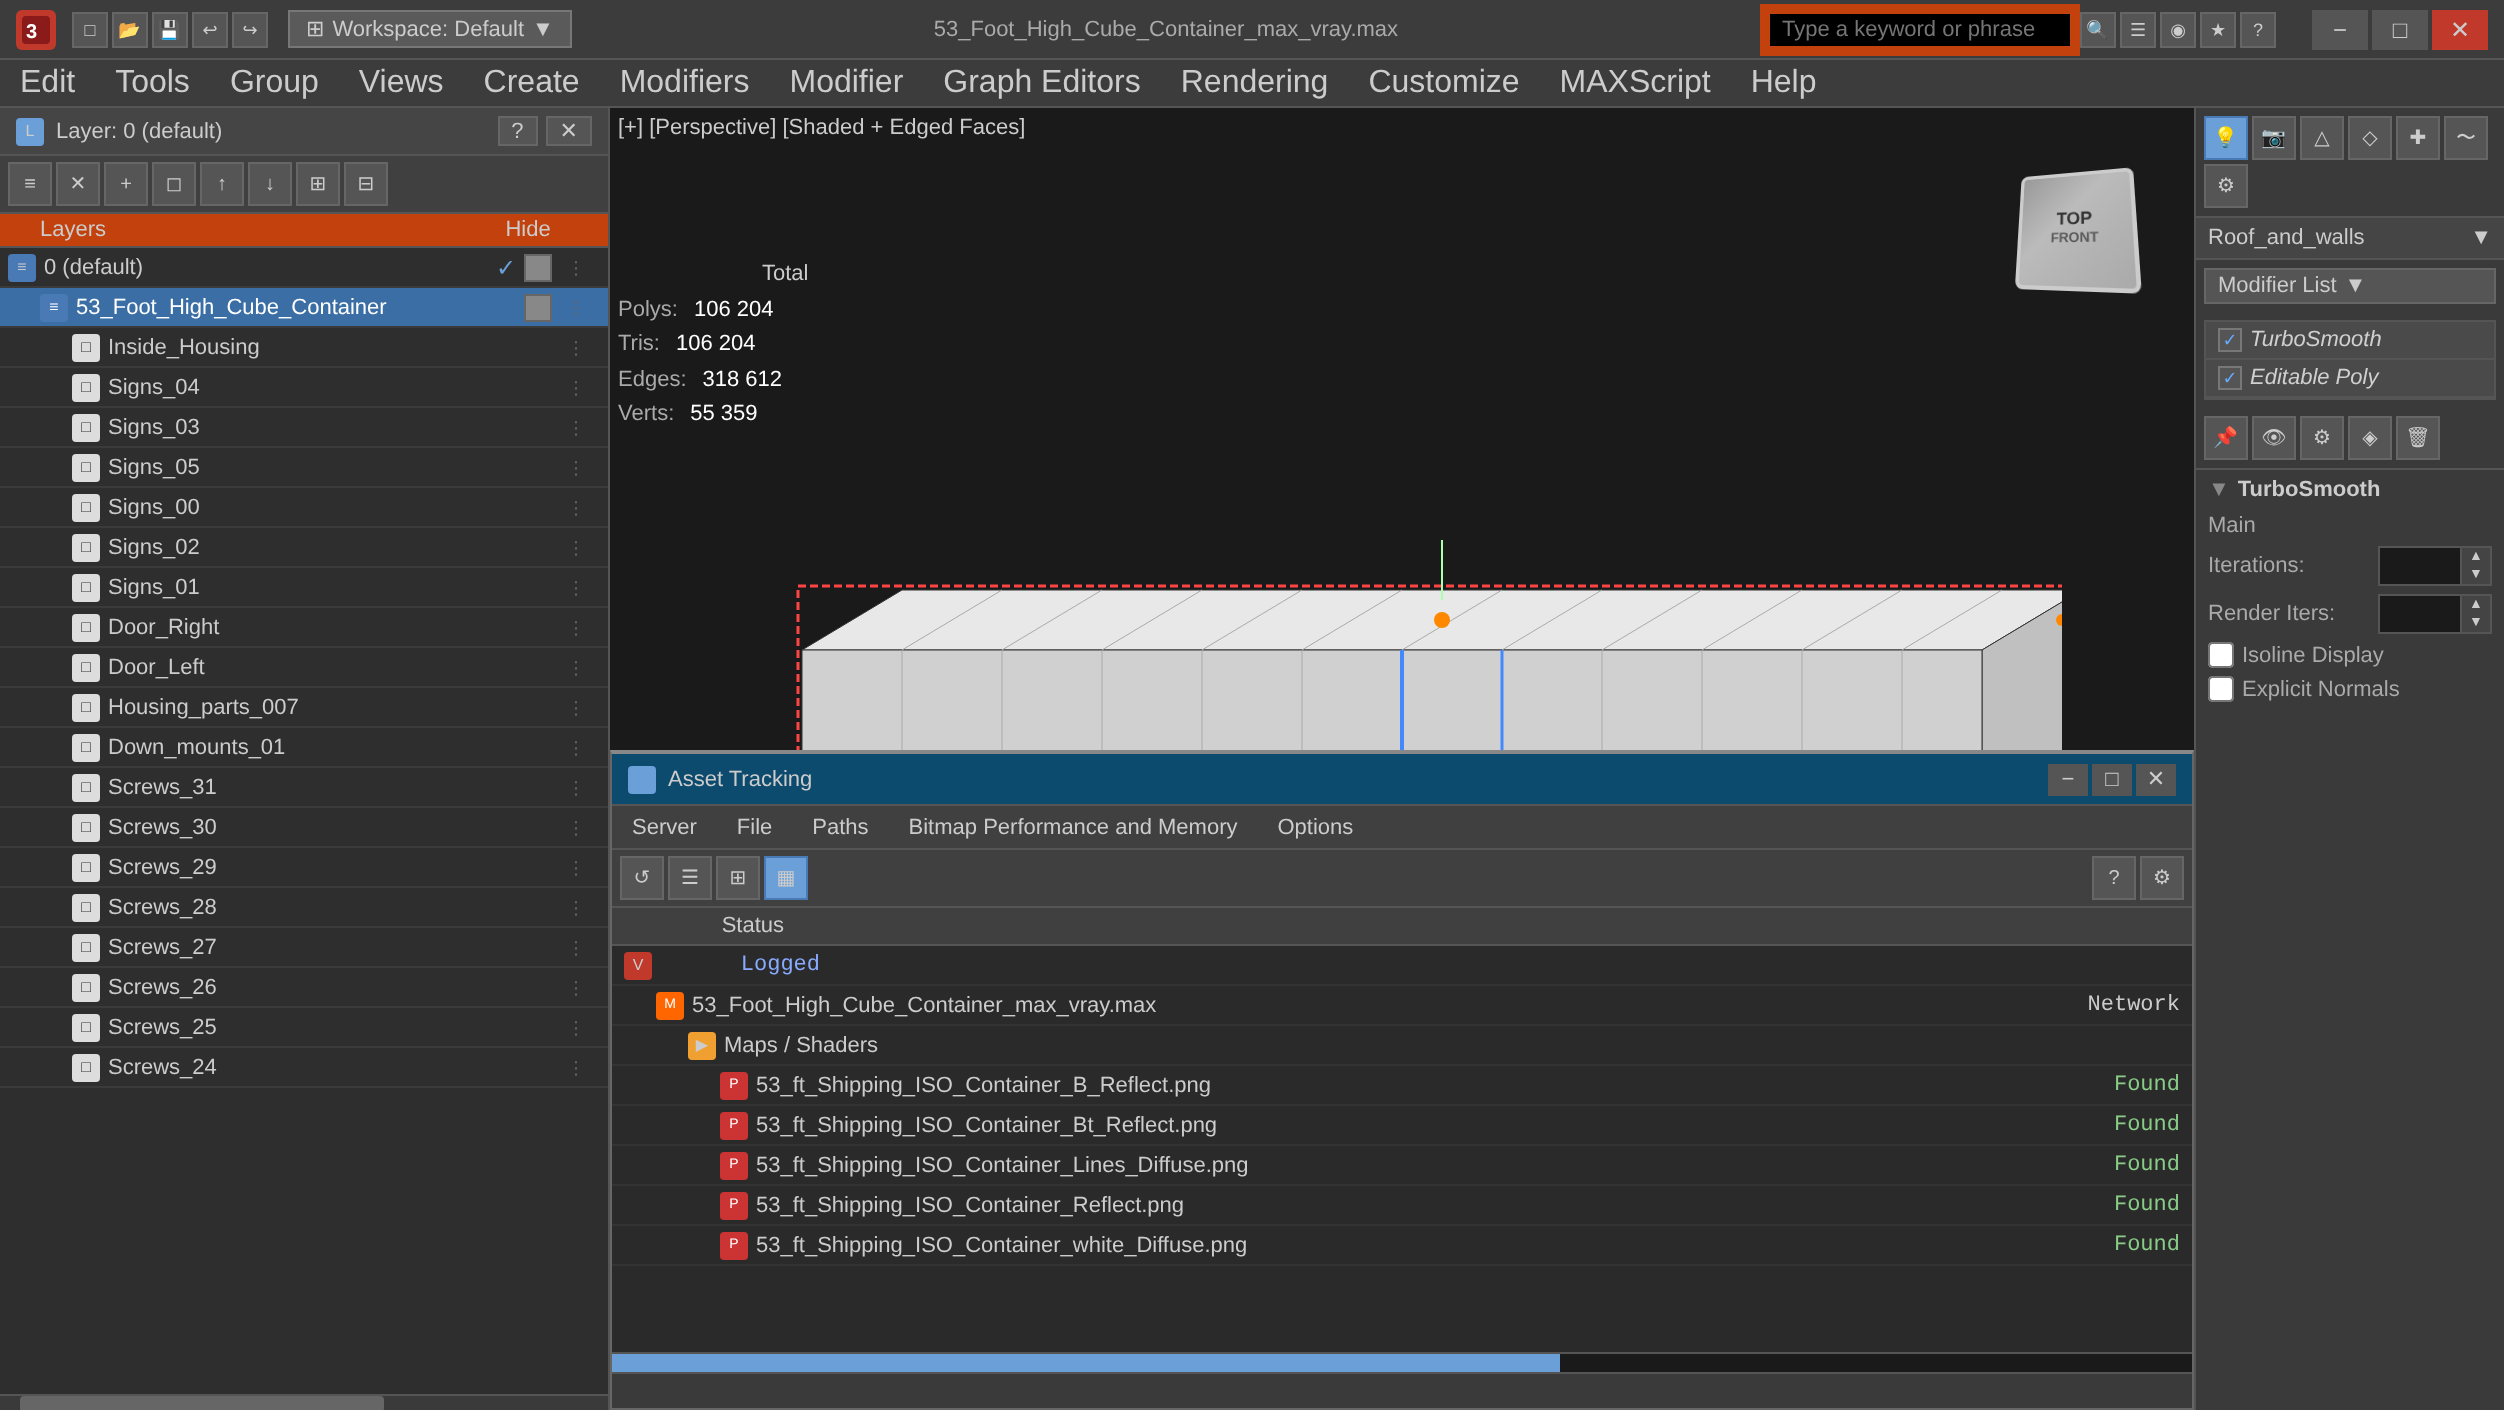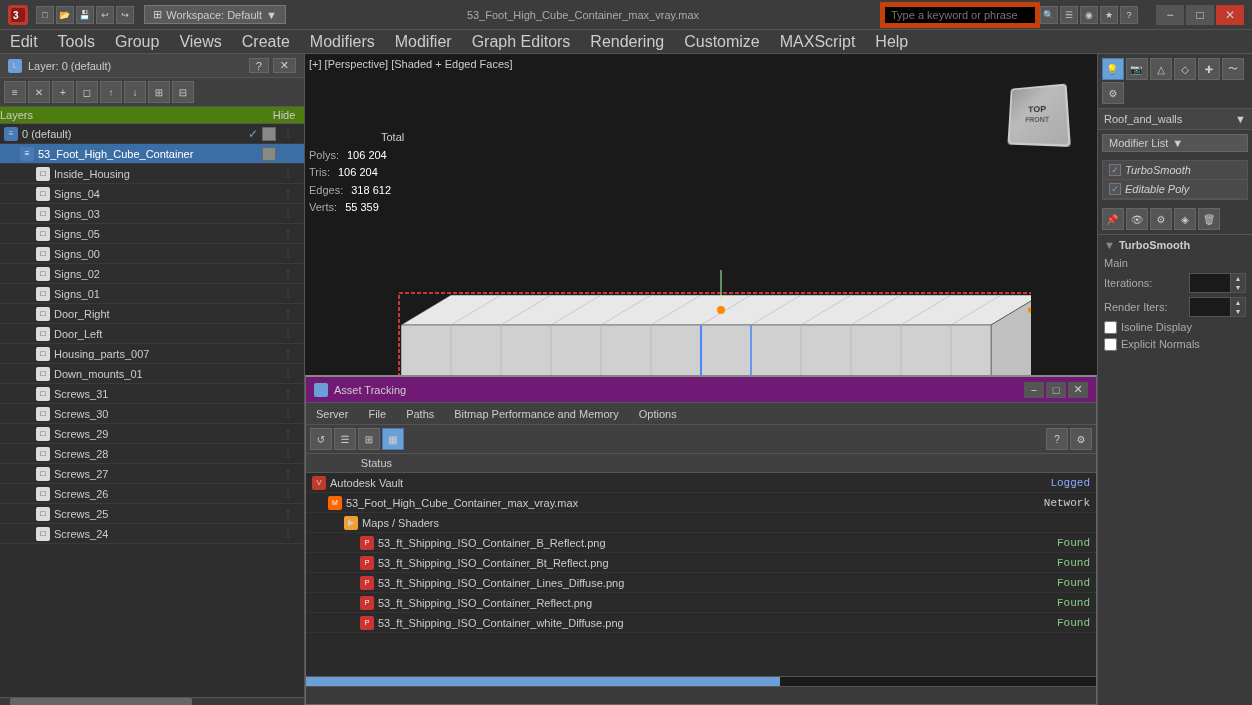--- a/index.html
+++ b/index.html
@@ -190,22 +190,22 @@
       width: 22px; height: 22px;
       background: #555;
       border: 1px solid #666;
       display: flex; align-items: center; justify-content: center;
       cursor: pointer;
       font-size: 10px;
       color: #ccc;
     }
     #layer-panel-cols {
       display: flex;
-      padding: 2px 0;
-      background: #4d7c0f;
+      padding: 2px 20px;
+      background: #c2410c;
       border-bottom: 1px solid #555;
       font-size: 11px;
     }
     #layer-panel-cols .col-name { flex: 1; color: #ccc; }
     #layer-panel-cols .col-hide { width: 40px; text-align: center; color: #ccc; }
 
     #layer-list {
       flex: 1;
       overflow-y: auto;
       background: #2e2e2e;
@@ -388,21 +388,21 @@
       color: #ccc;
       cursor: pointer;
       height: 9px;
       width: 14px;
       font-size: 7px;
       line-height: 1;
       display: flex; align-items: center; justify-content: center;
     }
     .checkbox-row {
       display: flex;
-      align-items: flex-start;
+      align-items: center;
       gap: 4px;
       margin-bottom: 4px;
     }
     .checkbox-row input[type=checkbox] { cursor: pointer; }
     .checkbox-row label { color: #aaa; font-size: 11px; cursor: pointer; }
 
     
     #asset-tracking {
       position: absolute;
       bottom: 0;
@@ -410,21 +410,21 @@
       right: 155px;
       height: 330px;
       background: #3a3a3a;
       border: 1px solid #666;
       border-top: 2px solid #888;
       display: flex;
       flex-direction: column;
       z-index: 20;
     }
     #asset-title-bar {
-      background: #701a75;
+      background: #0c4a6e;
       height: 26px;
       display: flex;
       align-items: center;
       padding: 0 8px;
       border-bottom: 1px solid #555;
     }
     #asset-title-bar .at-icon {
       width: 14px; height: 14px;
       background: #6a9fd8;
       border-radius: 2px;
@@ -941,21 +941,20 @@
     <div class="at-tb-btn">?</div>
     <div class="at-tb-btn">⚙</div>
   </div>
   <div id="asset-table">
     <div class="at-header-row">
       <div class="col-status">Status</div>
     </div>
   <div class="at-row">
         <span class="at-indent" style="width: 0px;"></span>
         <div class="at-icon-small vault">V</div>
-        <span class="at-name">Autodesk Vault</span>
         <span class="at-status logged">Logged</span>
       </div>
       <div class="at-row">
         <span class="at-indent" style="width: 16px;"></span>
         <div class="at-icon-small max">M</div>
         <span class="at-name">53_Foot_High_Cube_Container_max_vray.max</span>
         <span class="at-status network">Network</span>
       </div>
       <div class="at-row">
         <span class="at-indent" style="width: 32px;"></span>

